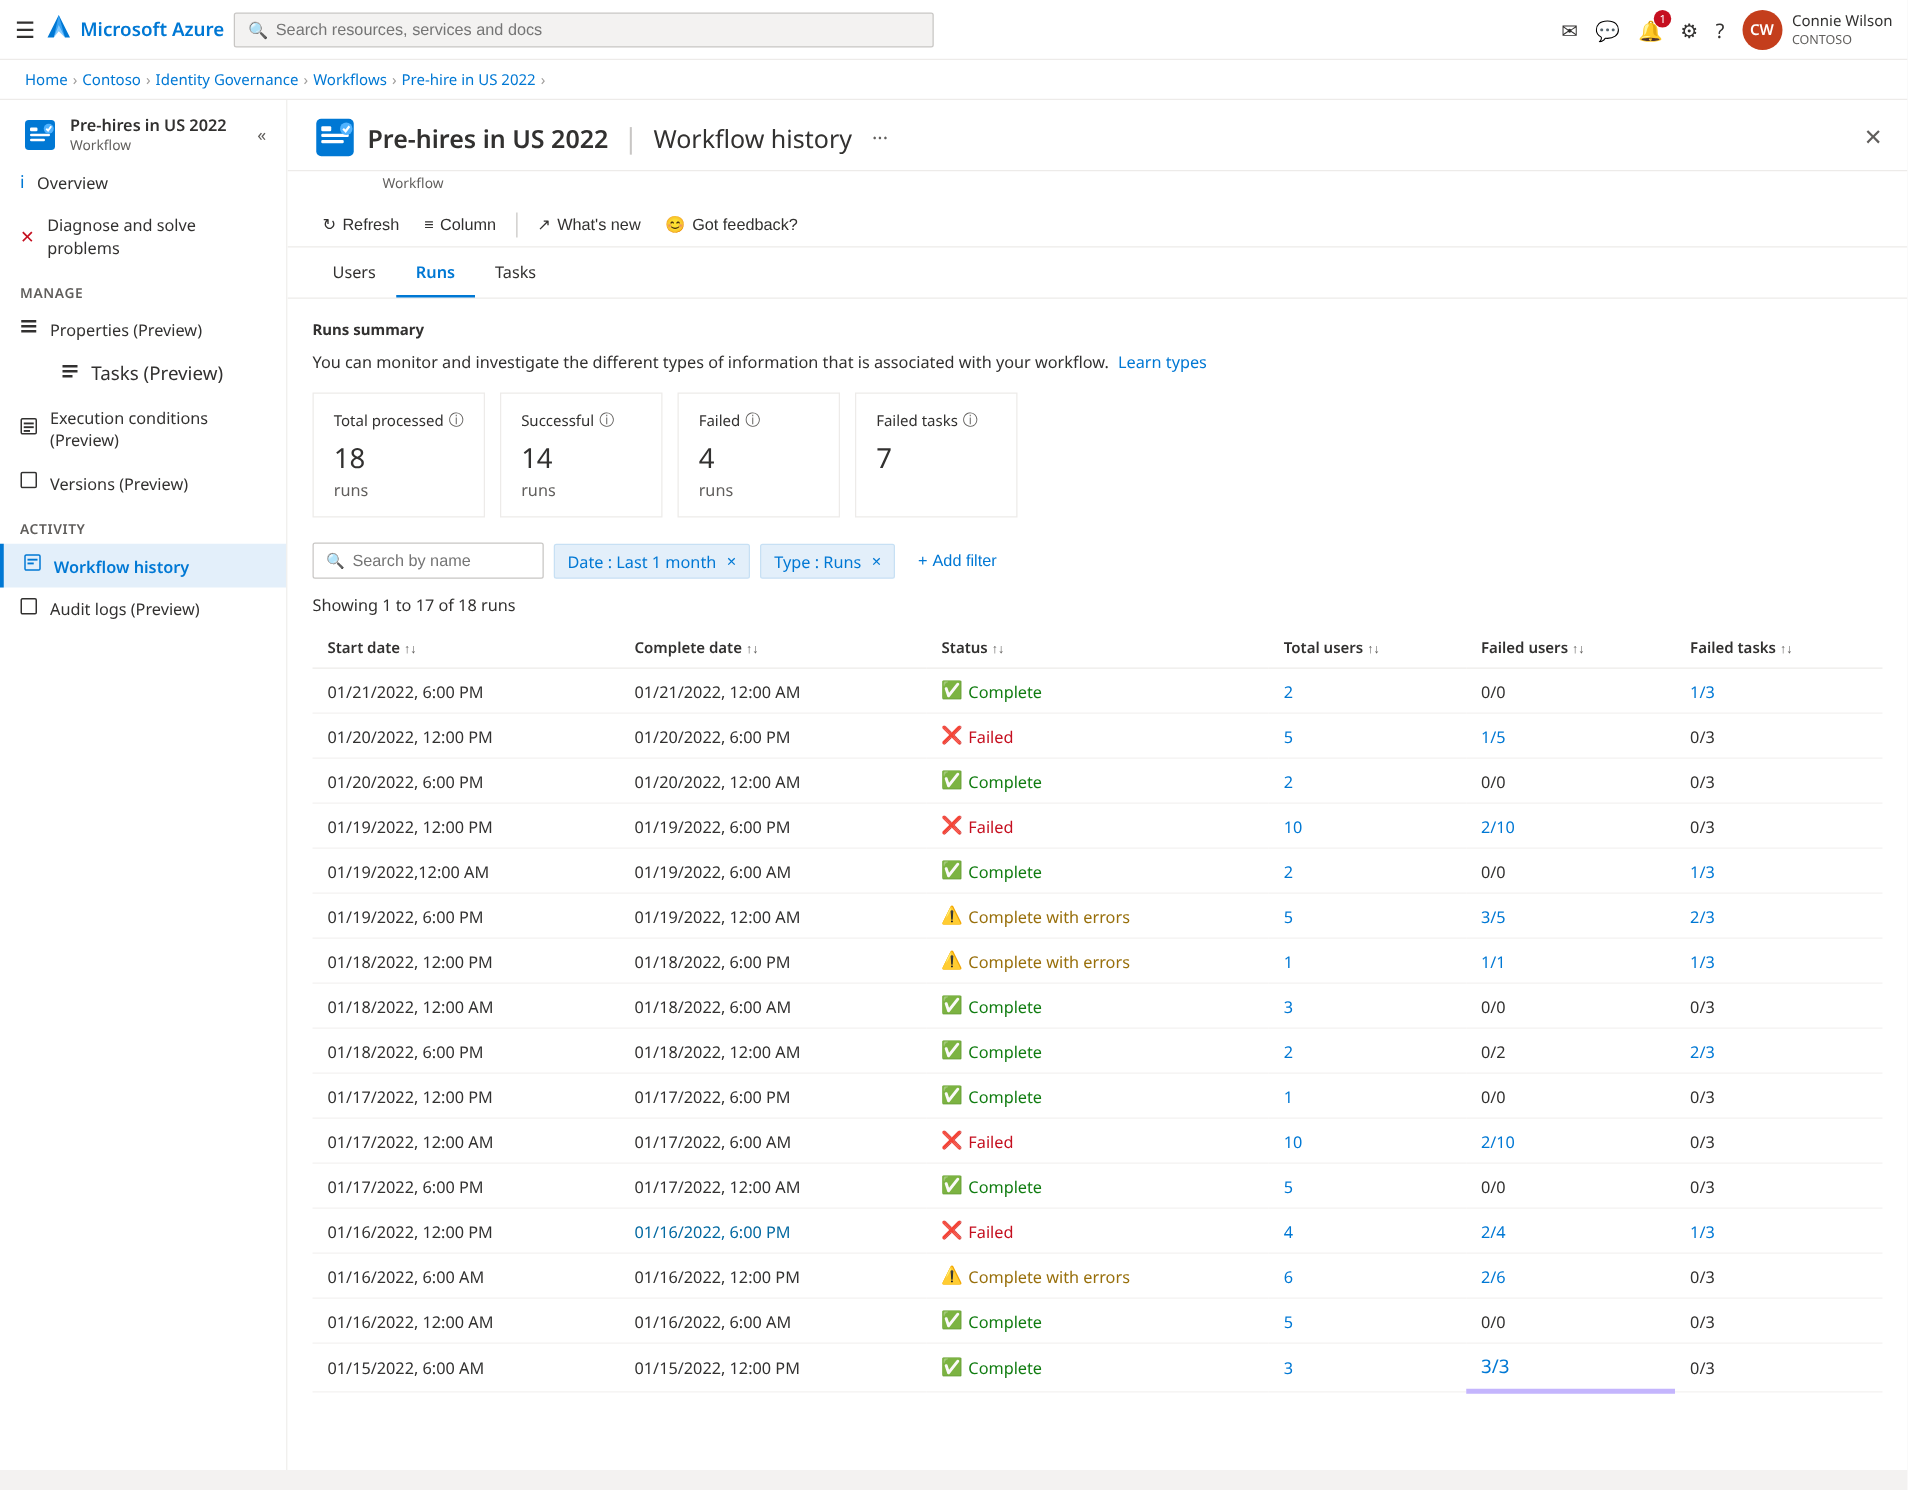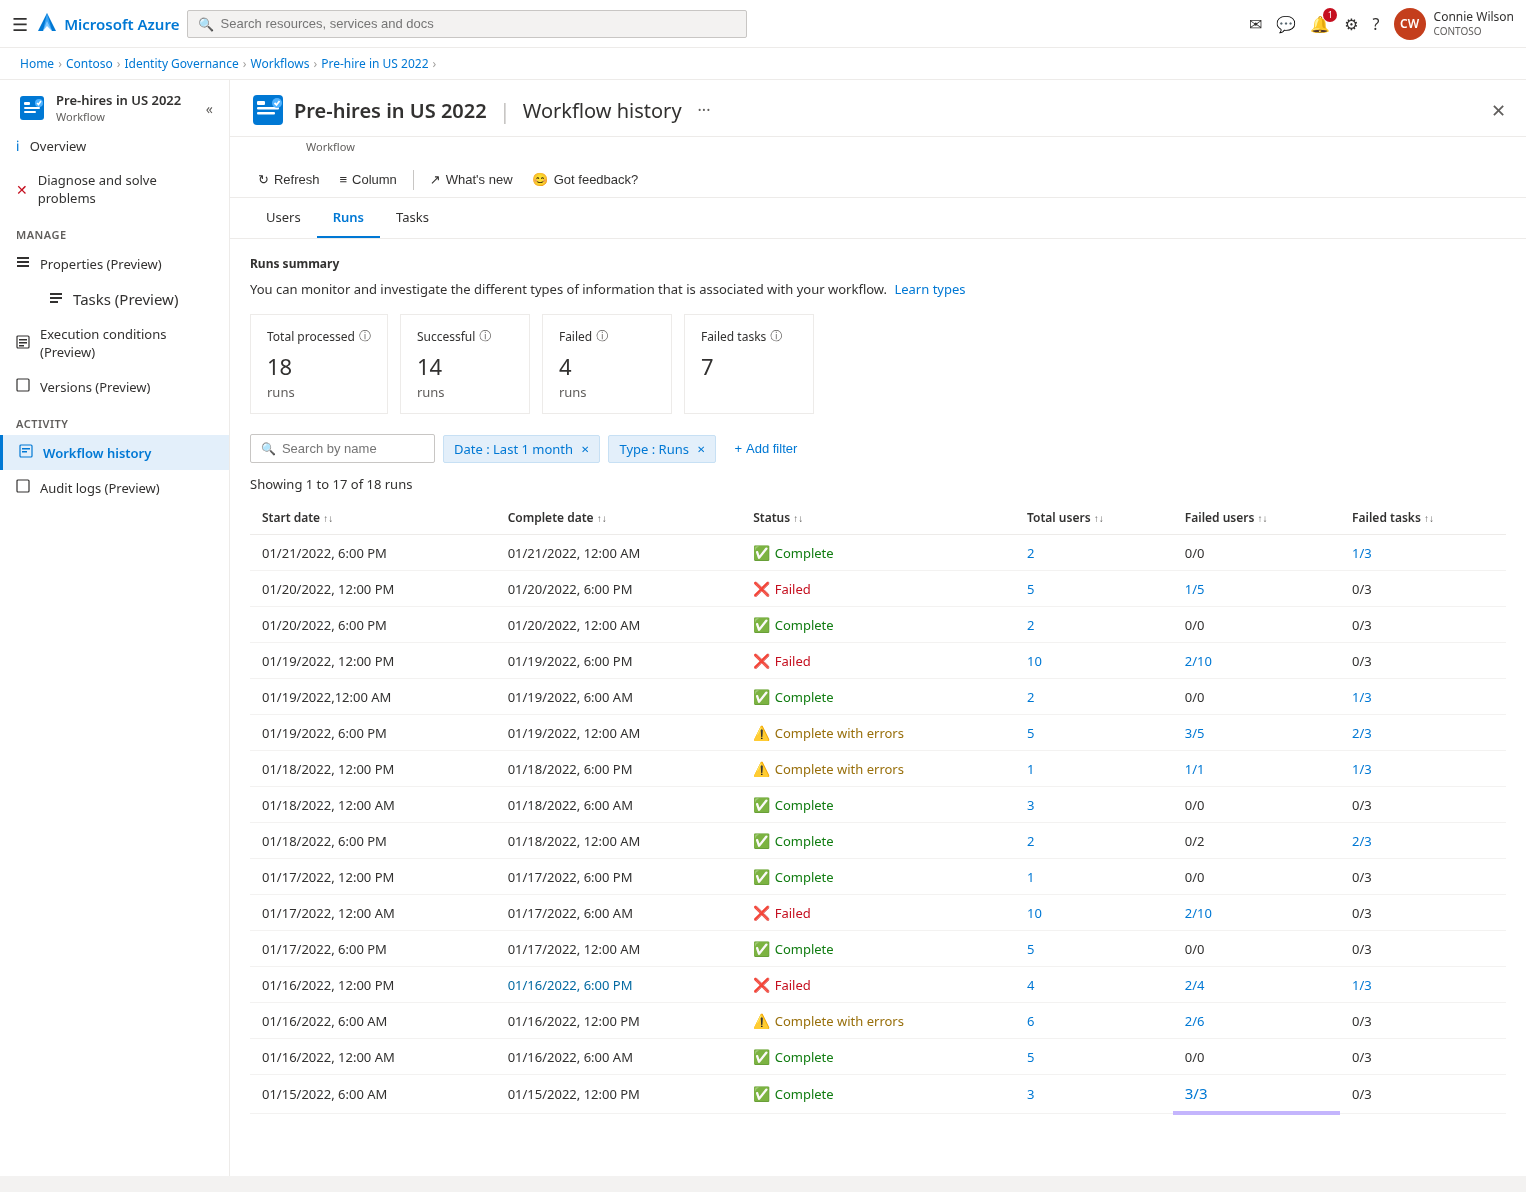--- a/index.html
+++ b/index.html
@@ -132,21 +132,21 @@
     <div style="display:flex;align-items:center;gap:10px;padding:8px 16px;cursor:pointer;color:#0078d4;font-size:13px;font-weight:600;background:#e3effa;border-left:3px solid #0078d4;">
       <span style="font-size:14px;">
         <svg width="14" height="14" viewBox="0 0 14 14">
             <rect x="1" y="1" width="12" height="12" rx="1" fill="none" stroke="#0078d4" stroke-width="1.2"></rect>
             <rect x="3" y="4" width="8" height="1.5" fill="#0078d4"></rect>
             <rect x="3" y="7" width="5" height="1.5" fill="#0078d4"></rect>
           </svg>
       </span>
       <span>Workflow history</span>
     </div>
-    <div style="display:flex;align-items:center;gap:10px;padding:8px 16px;cursor:pointer;color:#323130;font-size:13px;">
+    <div style="display:flex;align-items:flex-start;gap:10px;padding:8px 16px;cursor:pointer;color:#323130;font-size:13px;">
       <span style="font-size:14px;">
         <svg width="14" height="14" viewBox="0 0 14 14">
             <rect x="1" y="1" width="12" height="12" rx="1" fill="none" stroke="#323130" stroke-width="1.2"></rect>
           </svg>
       </span>
       <span>Audit logs (Preview)</span>
     </div>
   </div>
 
   <div style="flex:1;background:#fff;overflow-y:auto;">

